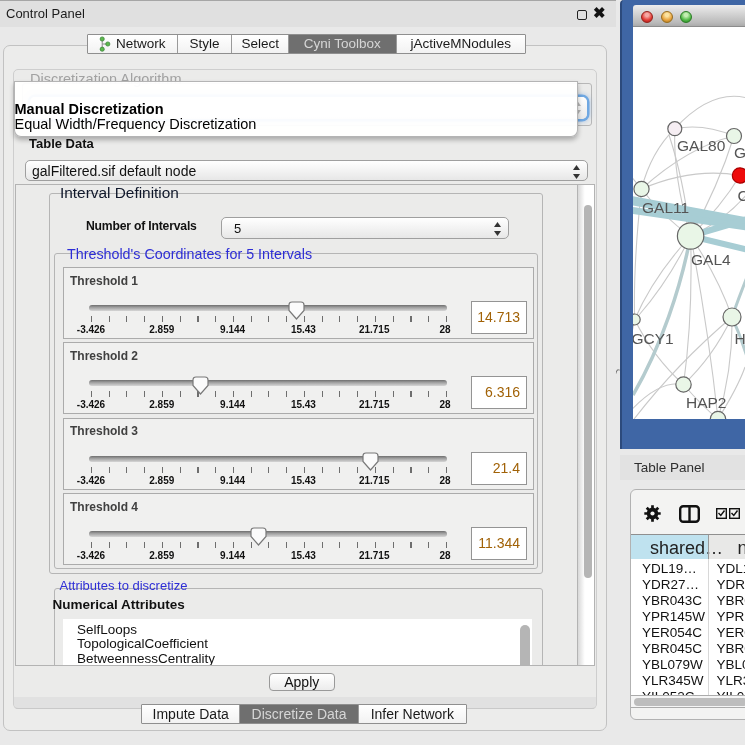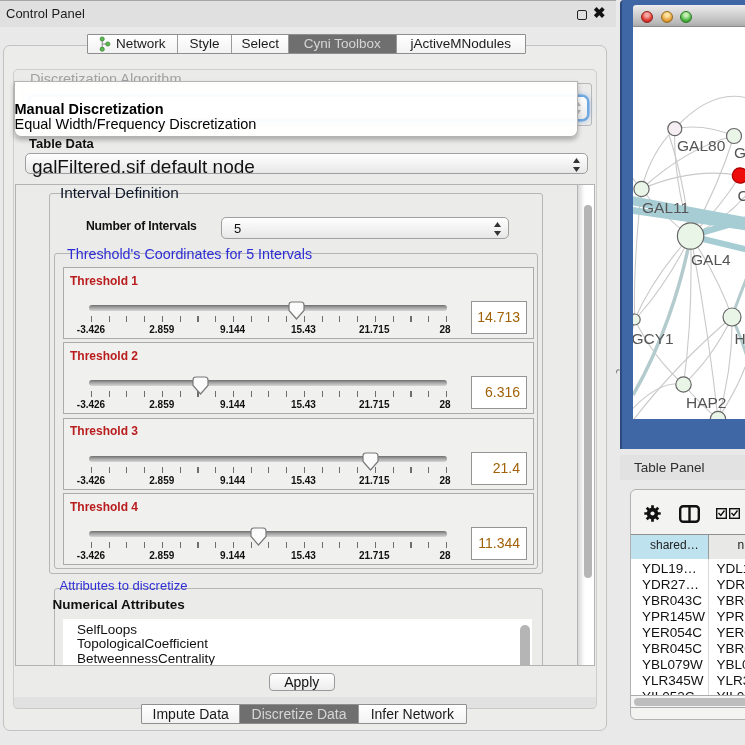--- a/index.html
+++ b/index.html
@@ -33,21 +33,21 @@
 #disc-combo { left:30px; top:97px; width:557px; height:22px; border-radius:5px; background:linear-gradient(#ffffff,#e9e9e9); box-shadow:0 0 0 2.5px #70a8e2, 0 0 4px 3px rgba(110,160,220,0.45); }
 
 
 #popup { left:14px; top:81px; width:564px; height:56px; background:rgba(255,255,255,0.955); border:1px solid rgba(172,172,172,0.9); border-radius:0 0 7px 7px; box-shadow:0 3px 5px rgba(0,0,0,0.28); z-index:6; }
 #popup .ph { position:absolute; left:0; right:0; top:4px; text-align:center; color:#9b9b9b; font-size:14.5px; }
 #popup .i1 { position:absolute; left:-0.5px; top:19px; font-size:14.5px; font-weight:bold; color:#000; }
 #popup .i2 { position:absolute; left:-0.5px; top:34px; font-size:14.5px; color:#000; }
 
 #tabledata-lbl { left:29px; top:136px; font-size:13px; font-weight:bold; color:#111; }
 .combo { background:linear-gradient(#ffffff,#e7e7e7); border:1px solid #9f9f9f; border-radius:5px; }
-#tabledata-combo { left:25px; top:153px; width:563px; height:21px; font-size:19px; color:#111; }
+#tabledata-combo { left:25px; top:160px; width:563px; height:21px; font-size:14px; color:#111; }
 #tabledata-combo span { position:absolute; left:6px; top:2px; }
 
 
 #scrollpane { left:15px; top:184px; width:580px; height:482px; border:1px solid #b3b3b3; background:#ebebea; overflow:hidden; }
 #vsb { left:561px; top:0; width:18px; height:480px; background:linear-gradient(to right,#d8d8d8,#ffffff 40%,#ffffff); border-left:1px solid #b3b3b3; }
 #vsb .thumb { position:absolute; left:6px; top:20px; width:8px; height:373px; background:#b5b5b5; border-radius:5px; }
 
 
 .group { position:absolute; border:1px solid #b5b5b5; border-radius:3px; }
 .gtitle { position:absolute; font-size:14px; background:transparent; }
@@ -61,21 +61,21 @@
 #g-attr { left:37.5px; top:402.5px; width:489px; height:120px; }
 #g-attr-t { left:43.5px; top:392.5px; color:#2d2dd6; }
 
 #noi-lbl { left:70px; top:34px; font-size:12.2px; font-weight:bold; letter-spacing:-0.2px; color:#111; }
 #noi-combo { left:205px; top:31.5px; width:288px; height:22px; font-size:13px; color:#111; }
 #noi-combo span { position:absolute; left:12px; top:3px; }
 .updown { position:absolute; right:6px; top:4px; width:9px; height:14px; }
 
 
 .tbox { position:absolute; left:46.5px; width:471.5px; height:72px; background:#f0f0ef; border:1px solid #ababab; }
-.tbox .tt { position:absolute; left:6.5px; top:5.5px; font-size:12px; font-weight:bold; color:#b91c1c; }
+.tbox .tt { position:absolute; left:6.5px; top:5.5px; font-size:12px; font-weight:bold; color:#404040; }
 .tbox .track { position:absolute; left:25.5px; top:37px; width:358px; height:6px; border-radius:3px; background:linear-gradient(#6e6e6e,#9f9f9f 40%,#d6d6d6); }
 .tbox .ticks { position:absolute; left:27px; top:48px; width:356px; height:6px; background:repeating-linear-gradient(to right,#6e6e6e 0 1px,transparent 1px 17.75px); }
 .tbox .tl { position:absolute; top:56px; font-size:10px; font-weight:bold; color:#111; transform:translateX(-50%); }
 .tbox svg.thumb { position:absolute; top:33px; }
 .tbox .field { position:absolute; left:407.5px; top:33px; width:56px; height:33px; background:#fff; border:1px solid #949494; font-size:14px; color:#a16207; text-align:right; line-height:31px; padding-right:6px; }
 
 
 #numattr { left:36.5px; top:411.5px; font-size:13.5px; font-weight:bold; color:#111; }
 #attrlist { left:47px; top:433.5px; width:469px; height:48px; background:#fff; font-size:13.5px; color:#111; padding-top:3px; }
 #attrlist div { padding-left:14px; height:14.6px; }
@@ -91,21 +91,21 @@
 .mac { position:absolute; top:11px; width:12px; height:12px; border-radius:50%; }
 #mac-r { left:641px; background:radial-gradient(circle at 50% 30%, #f5a9a4 0 18%, #e23b34 60%, #9f1812); border:0.5px solid #92211b; }
 #mac-y { left:661px; background:radial-gradient(circle at 50% 30%, #fbe3a0 0 18%, #e8a33d 60%, #a06d14); border:0.5px solid #966d1e; }
 #mac-g { left:680px; background:radial-gradient(circle at 50% 30%, #c4eeb2 0 18%, #52ba47 60%, #1f7a1a); border:0.5px solid #2a7b25; }
 #netcanvas { left:633px; top:27px; width:112px; height:392px; background:#fff; overflow:hidden; }
 
 
 #tp-band { left:620px; top:455px; width:125px; height:25px; background:#e2e2e2; }
 #tp-title { left:634px; top:460px; font-size:13.5px; color:#2e2e2e; }
 #tp-box { left:630px; top:489px; width:120px; height:231px; background:#f3f3f2; border:1px solid #b2b2b2; border-radius:6px 0 0 6px; }
-#tp-header { left:631px; top:534px; width:114px; height:36px; background:#e8e8e7; border-top:1px solid #8f8f8f; border-bottom:1px solid #8f8f8f; font-size:12px; color:#222; }
+#tp-header { left:631px; top:534px; width:114px; height:36px; background:#e8e8e7; border-top:1px solid #8f8f8f; border-bottom:1px solid #8f8f8f; font-size:18px; color:#222; }
 #tp-header .c1 { position:absolute; left:19px; top:3px; }
 #tp-header .c2 { position:absolute; top:3px; }
 #tp-rows { left:631px; top:558.5px; width:114px; height:136px; background:#fff; font-size:13.5px; color:#111; }
 #tp-rows .r { height:16px; position:relative; }
 #tp-rows .a { position:absolute; left:11px; top:2.5px; }
 #tp-rows .b { position:absolute; left:85.5px; top:2.5px; }
 #tp-hsb { left:631px; top:694.5px; width:114px; height:13px; background:#f5f5f5; border-top:1px solid #ababab; border-bottom:1px solid #ababab; }
 #tp-hsb div { position:absolute; left:3px; top:2px; width:113px; height:8px; background:#bdbdbd; border-radius:4px; }
 </style>
 </head>

